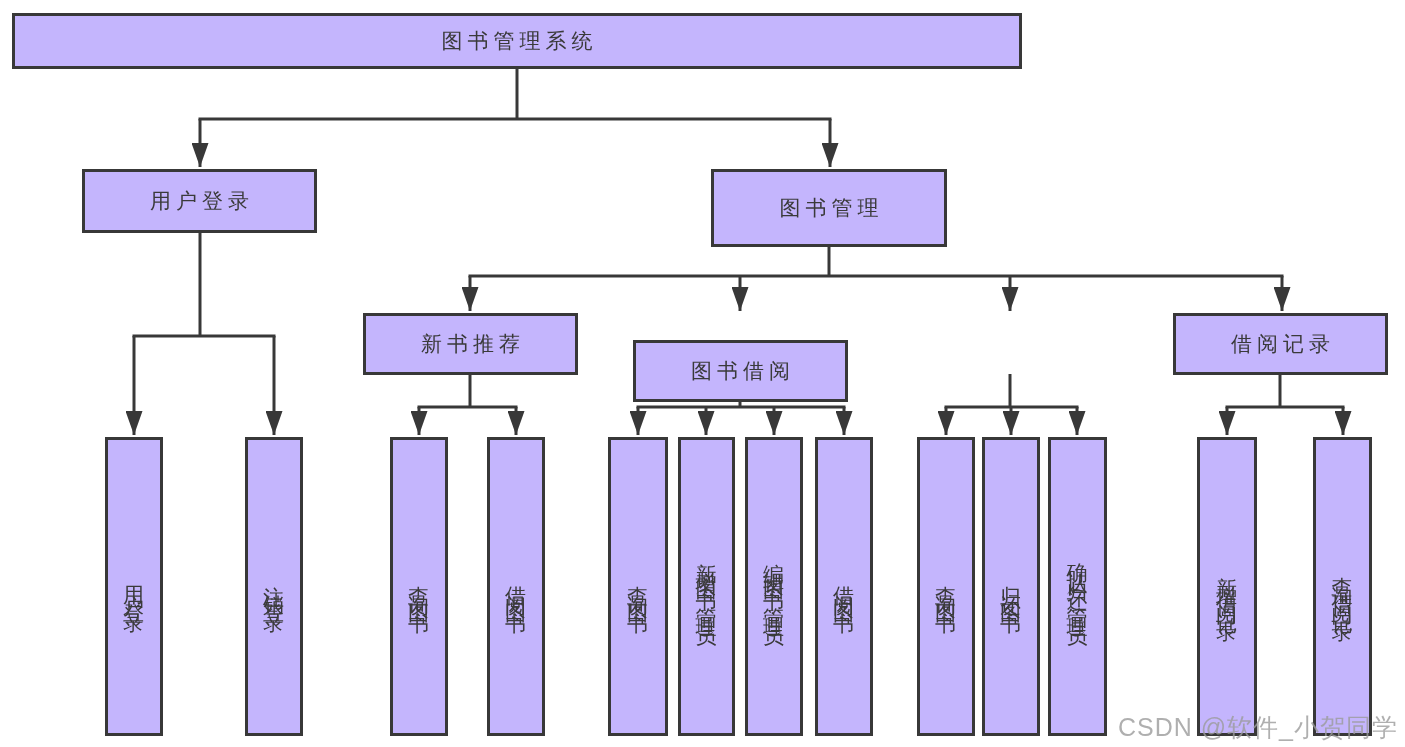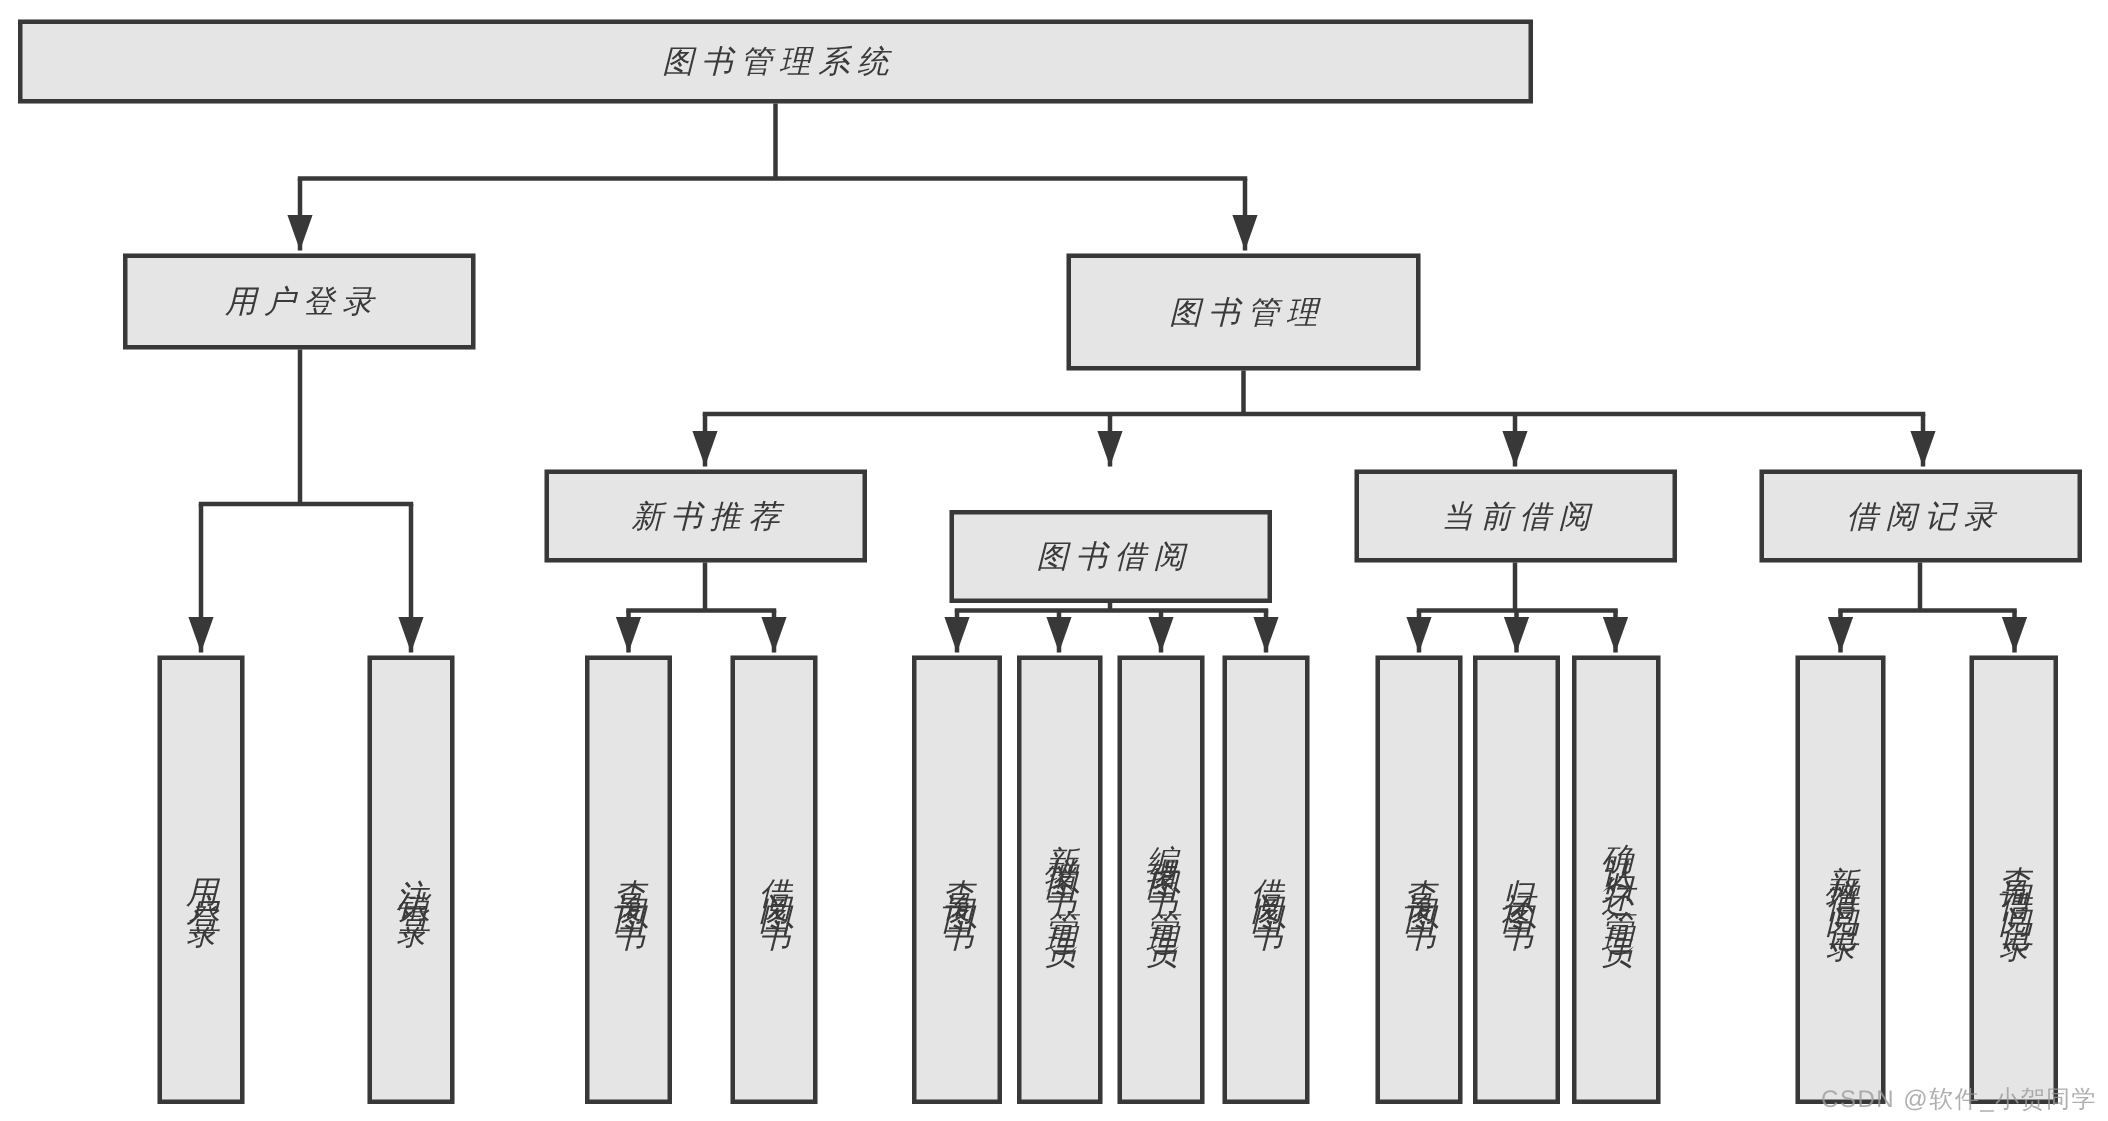--- a/index.html
+++ b/index.html
@@ -14,46 +14,45 @@
     width: 1405px; height: 747px;
     position: relative;
     overflow: hidden;
     font-family: "Liberation Sans", "DejaVu Sans", sans-serif;
   }
   .stage { position: absolute; inset: 0; }
   svg.connectors { position: absolute; left: 0; top: 0; }
   svg.connectors line { stroke: var(--line); stroke-width: 3; }
   .node {
     position: absolute;
-    background: #e5e5e5;
+    background: #c4b5fd;
     border: 3px solid var(--line);
     display: flex;
     align-items: center;
     justify-content: center;
     color: var(--text);
     font-size: 21px;
     letter-spacing: 5px;
     text-indent: 5px;
     white-space: nowrap;
-    font-style: italic;
   }
   .vnode {
     writing-mode: vertical-rl;
     text-orientation: mixed;
     font-size: 21px;
     letter-spacing: 9px;
     text-indent: 0;
     white-space: normal;
     line-height: 1;
   }
   .watermark {
     position: absolute;
     right: 7px;
     bottom: 3px;
-    font-size: 16px;
+    font-size: 25px;
     letter-spacing: 1px;
     color: var(--wm);
     opacity: 0.8;
     z-index: 10;
   }
 </style>
 </head>
 <body>
 
 <div class="stage">
@@ -120,21 +119,20 @@
     </g>
   </svg>
 
   <div class="node" style="left:12px; top:13px; width:1010px; height:56px;">图书管理系统</div>
 
   <div class="node" style="left:82px; top:169px; width:235px; height:64px;">用户登录</div>
   <div class="node" style="left:711px; top:169px; width:236px; height:78px;">图书管理</div>
 
   <div class="node" style="left:363px; top:313px; width:215px; height:62px;">新书推荐</div>
   <div class="node" style="left:633px; top:313px; width:215px; height:62px;margin-top:27px;">图书借阅</div>
-  <div class="node" style="left:903px; top:313px; width:215px; height:62px;">当前借阅</div>
   <div class="node" style="left:1173px; top:313px; width:215px; height:62px;">借阅记录</div>
 
   <div class="node vnode" style="left:105px; top:437px; width:58px; height:299px;">用户登录</div>
   <div class="node vnode" style="left:245px; top:437px; width:58px; height:299px;">注销登录</div>
 
   <div class="node vnode" style="left:390px; top:437px; width:58px; height:299px;">查询图书</div>
   <div class="node vnode" style="left:487px; top:437px; width:58px; height:299px;">借阅图书</div>
 
   <div class="node vnode" style="left:608px; top:437px; width:60px; height:299px;">查询图书</div>
   <div class="node vnode" style="left:678px; top:437px; width:57px; height:299px;">新增图书（管理员）</div>

